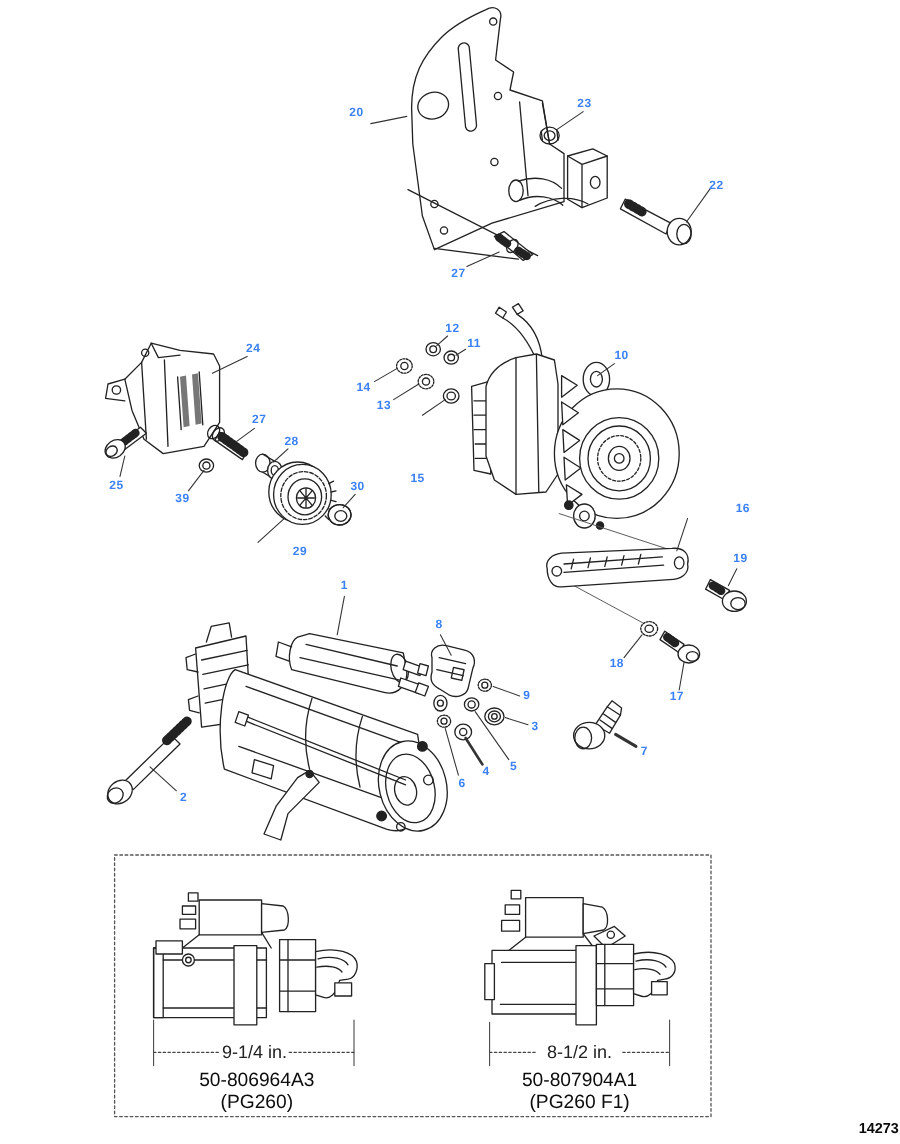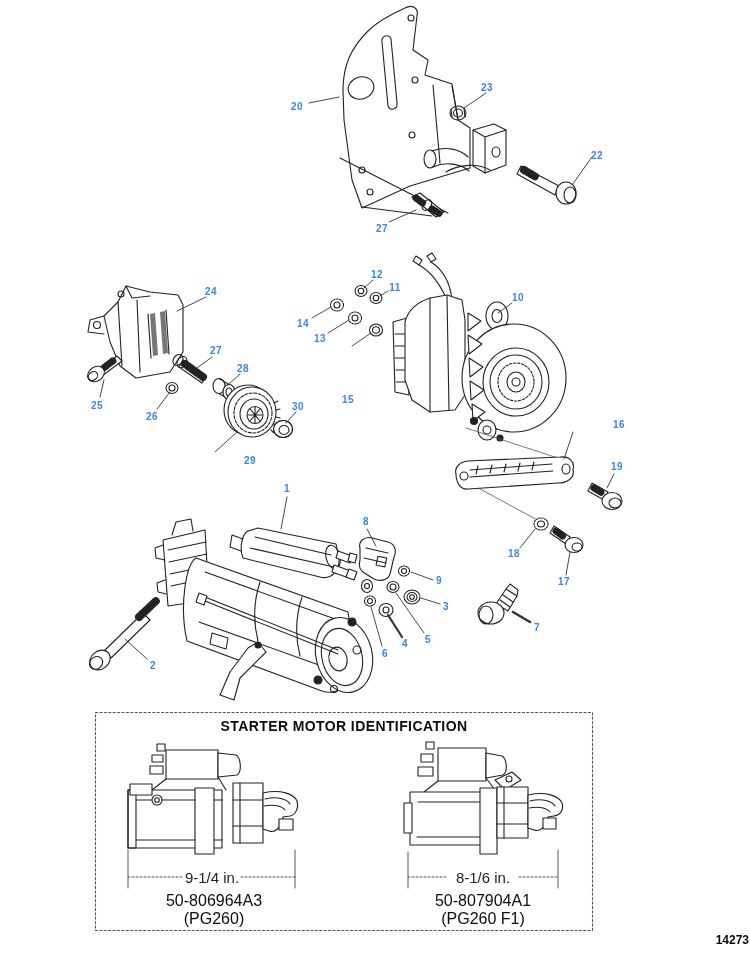--- a/index.html
+++ b/index.html
@@ -328,56 +328,55 @@
 
     <g stroke="#444" stroke-width=".9">
       <path d="M128,850 V888 M295,850 V888"></path>
       <path d="M128,877 H184 M241,877 H295" stroke-dasharray="2,2"></path>
       <path d="M408,852 V888 M558,850 V888"></path>
       <path d="M408,877 H447 M519,877 H558" stroke-dasharray="2,2"></path>
     </g>
   </svg>
 
   <div id="callouts">
-      <div class="callout" style="left: 297px; top: 106px;">20</div>
+      <div class="callout" style="left: 297px; top: 94px;">20</div>
       <div class="callout" style="left: 487px; top: 87px;">23</div>
       <div class="callout" style="left: 597px; top: 155px;">22</div>
       <div class="callout" style="left: 382px; top: 228px;">27</div>
       <div class="callout" style="left: 211px; top: 291px;">24</div>
       <div class="callout" style="left: 377px; top: 274px;">12</div>
       <div class="callout" style="left: 395px; top: 287px;">11</div>
       <div class="callout" style="left: 518px; top: 297px;">10</div>
       <div class="callout" style="left: 303px; top: 323px;">14</div>
       <div class="callout" style="left: 320px; top: 338px;">13</div>
       <div class="callout" style="left: 348px; top: 351px; margin-top: 48px;">15</div>
       <div class="callout" style="left: 216px; top: 350px;">27</div>
       <div class="callout" style="left: 243px; top: 368px;">28</div>
       <div class="callout" style="left: 97px; top: 405px;">25</div>
-      <div class="callout" style="left: 152px; top: 416px;">26</div>
+      <div class="callout" style="left: 152px; top: 416px;">39</div>
       <div class="callout" style="left: 298px; top: 406px;">30</div>
       <div class="callout" style="left: 211px; top: 460px; margin-left: 39px;">29</div>
       <div class="callout" style="left: 576px; top: 424px; margin-left: 43px;">16</div>
       <div class="callout" style="left: 617px; top: 466px;">19</div>
       <div class="callout" style="left: 287px; top: 488px;">1</div>
       <div class="callout" style="left: 366px; top: 521px;">8</div>
       <div class="callout" style="left: 514px; top: 553px;">18</div>
       <div class="callout" style="left: 564px; top: 581px;">17</div>
       <div class="callout" style="left: 439px; top: 580px;">9</div>
       <div class="callout" style="left: 446px; top: 606px;">3</div>
       <div class="callout" style="left: 537px; top: 627px;">7</div>
       <div class="callout" style="left: 428px; top: 639px;">5</div>
       <div class="callout" style="left: 405px; top: 643px;">4</div>
       <div class="callout" style="left: 385px; top: 653px;">6</div>
       <div class="callout" style="left: 153px; top: 665px;">2</div>
     </div>
 
-  <div class="txt box-title" style="left:344px;top:726px">STARTER MOTOR IDENTIFICATION</div>
 
   <div class="txt dim" style="left:212px;top:877px">9-1/4 in.</div>
   <div class="txt pn" style="left:214px;top:901px">50-806964A3</div>
   <div class="txt pn" style="left:214px;top:919px">(PG260)</div>
 
-  <div class="txt dim" style="left:483px;top:877px">8-1/6 in.</div>
+  <div class="txt dim" style="left:483px;top:877px">8-1/2 in.</div>
   <div class="txt pn" style="left:483px;top:901px">50-807904A1</div>
   <div class="txt pn" style="left:483px;top:919px">(PG260 F1)</div>
 
   <div class="fig">14273</div>
 </div>
 
 </body></html>

